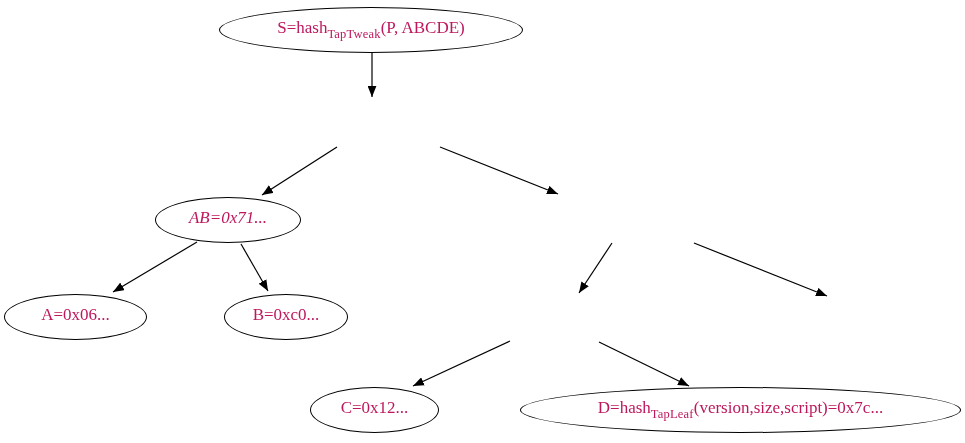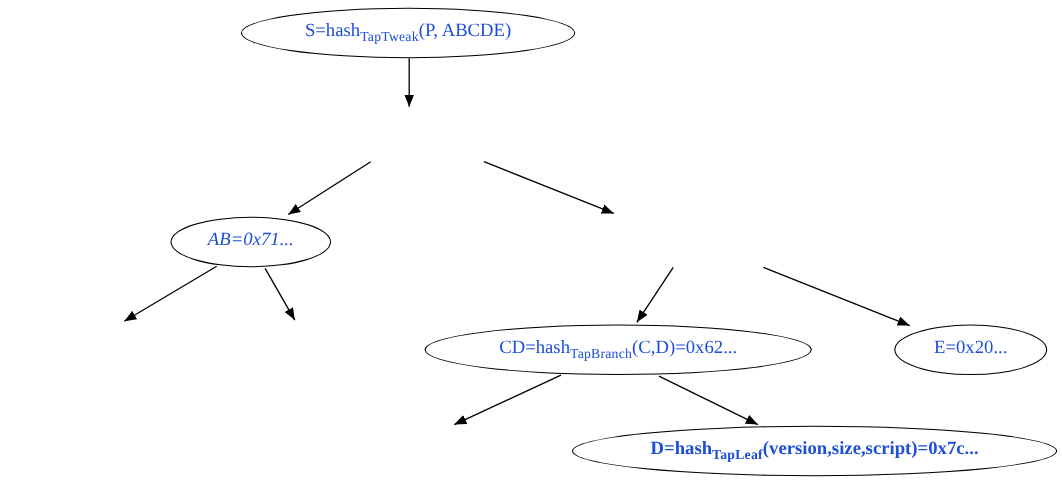--- a/index.html
+++ b/index.html
@@ -27,21 +27,21 @@
     box-sizing: border-box;
     border: 1.4px solid #000000;
     border-radius: 50%;
     display: flex;
     align-items: center;
     justify-content: center;
     background: #ffffff;
   }
   .node-label {
     font-size: 17px;
-    color: #1d4ed8;
+    color: #be185d;
     white-space: nowrap;
     text-align: left;
     line-height: 1;
     padding-bottom: 2px;
   }
   .sub {
     font-size: 12.5px;
     vertical-align: -4.5px;
     letter-spacing: 0.2px;
   }
@@ -73,28 +73,31 @@
   <div class="node" style="left:219px; top:7px; width:304px; height:46px;">
     <div class="node-label"><span>S=hash</span><span class="sub">TapTweak</span><span>(P, ABCDE)</span></div>
   </div>
 
 
   <div class="node" style="left:155px; top:197px; width:146px; height:46px;font-style:italic;">
     <div class="node-label"><span>AB=0x71...</span><span class="sub"></span><span></span></div>
   </div>
 
 
-
-
-  <div class="node" style="left:386px; top:295px; width:352px; height:46px;">
-    <div class="node-label"><span>CD=hash</span><span class="sub">TapBranch</span><span>(C,D)=0x62...</span></div>
+  <div class="node" style="left:4px; top:294px; width:143px; height:46px;">
+    <div class="node-label"><span>A=0x06...</span><span class="sub"></span><span></span></div>
   </div>
 
-  <div class="node" style="left:813px; top:295px; width:139px; height:46px;">
-    <div class="node-label"><span>E=0x20...</span><span class="sub"></span><span></span></div>
+  <div class="node" style="left:224px; top:294px; width:124px; height:46px;">
+    <div class="node-label"><span>B=0xc0...</span><span class="sub"></span><span></span></div>
   </div>
 
 
-  <div class="node" style="left:520px; top:387px; width:441px; height:46px;font-weight:bold;">
+
+  <div class="node" style="left:310px; top:387px; width:129px; height:46px;">
+    <div class="node-label"><span>C=0x12...</span><span class="sub"></span><span></span></div>
+  </div>
+
+  <div class="node" style="left:520px; top:387px; width:441px; height:46px;">
     <div class="node-label"><span>D=hash</span><span class="sub">TapLeaf</span><span>(version,size,script)=0x7c...</span></div>
   </div>
 
 </div>
 
 </body></html>

